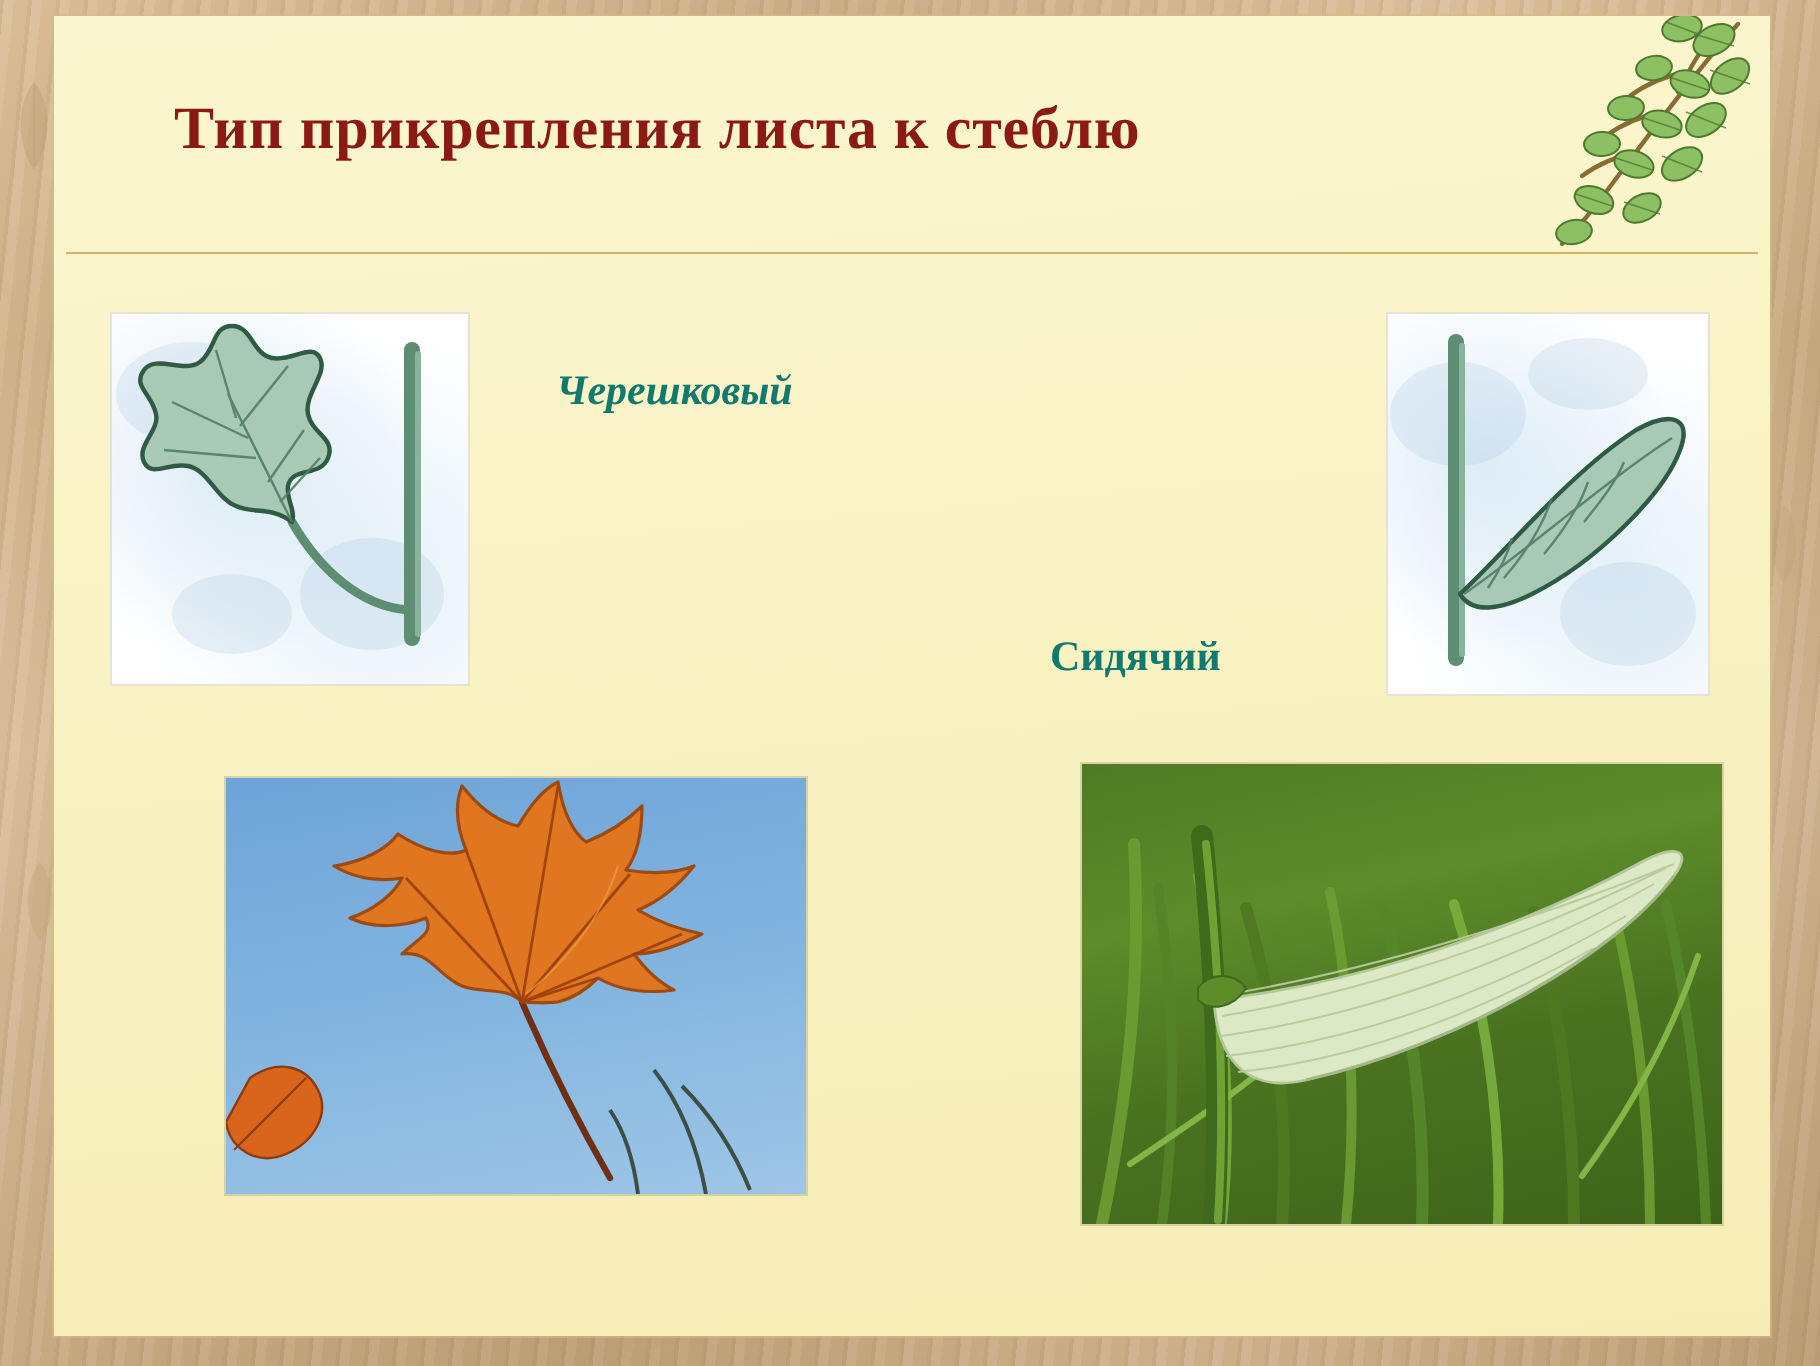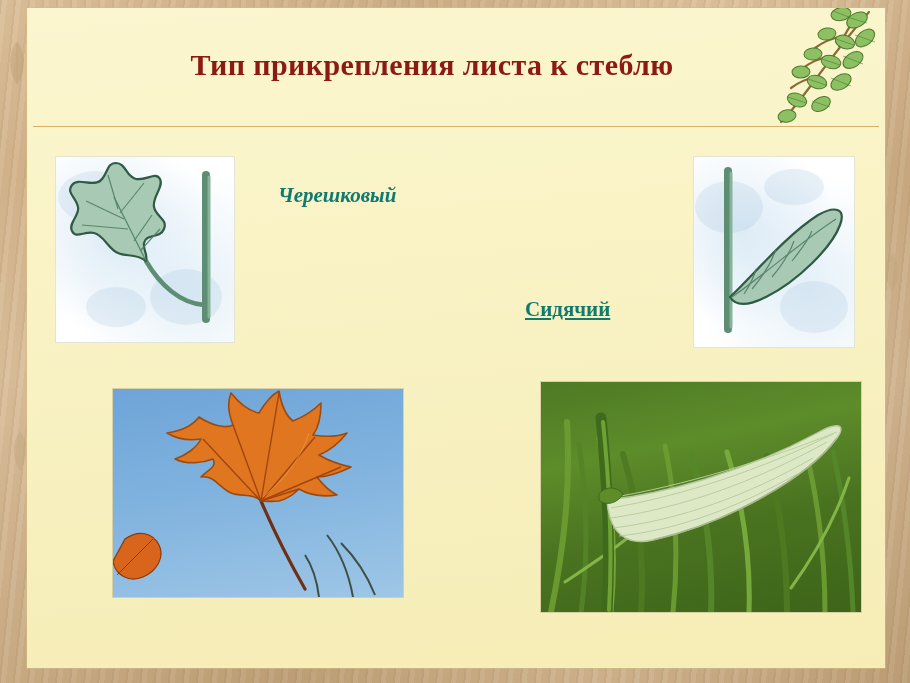--- a/index.html
+++ b/index.html
@@ -66,21 +66,20 @@
     top: 118px;
     width: 846px;
     height: 1px;
     background: #d7b16a;
   }
   .slide-title {
     position: absolute;
     left: 60px;
     top: 40px;
     width: 690px;
-    text-align: center;
     font-size: 30px;
     font-weight: bold;
     color: #8b1a13;
     letter-spacing: 0.4px;
     font-family: "Liberation Serif", serif;
   }
 
   
   .branch {
     position: absolute;
@@ -93,21 +92,21 @@
   
   .label {
     position: absolute;
     color: #107a6e;
     font-weight: bold;
     font-size: 21px;
     font-family: "Liberation Serif", serif;
     white-space: nowrap;
   }
   .label-petiolate { left: 251px; top: 175px; font-style: italic; }
-  .label-sessile  { left: 498px; top: 289px; text-decoration: underline; }
+  .label-sessile  { left: 498px; top: 308px; }
 
   
   .diagram {
     position: absolute;
     background: #fdfdfb;
     border: 1px solid #e5e3d6;
     overflow: hidden;
   }
   .diagram .paper {
     position: absolute;

